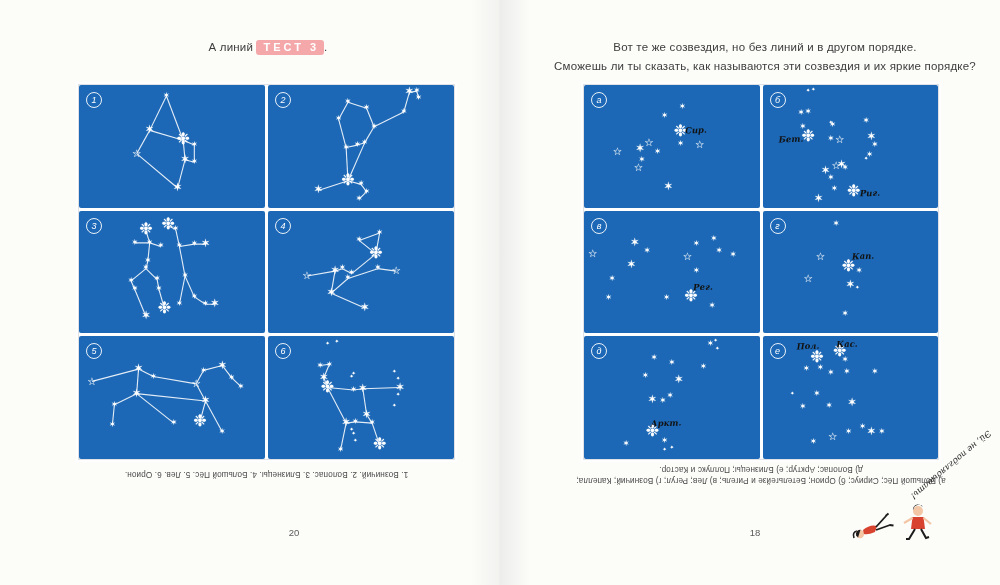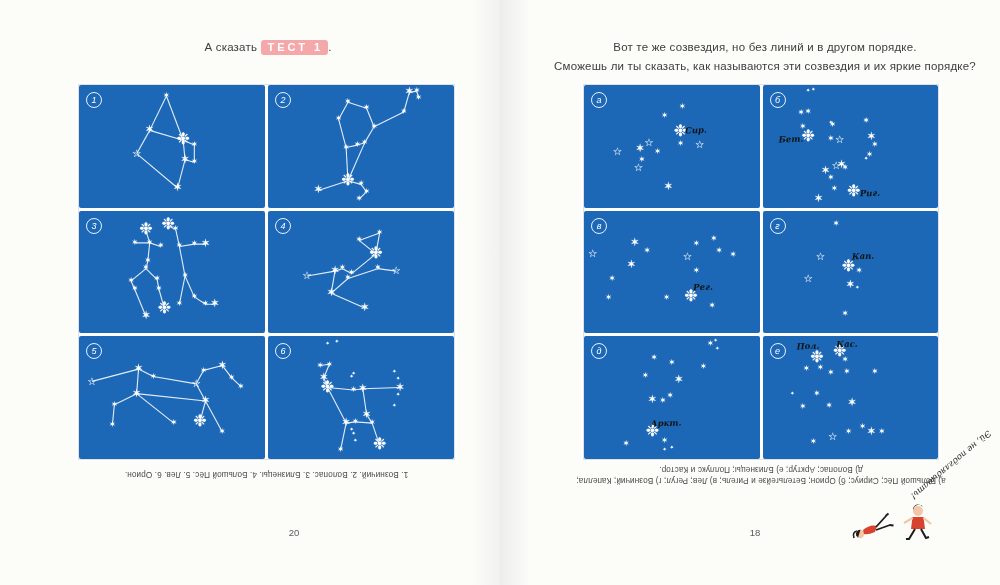--- a/index.html
+++ b/index.html
@@ -73,22 +73,22 @@
     font-size:8.6px;white-space:nowrap;
   }
   .kids{position:absolute;left:848px;top:498px;}
 </style>
 </head>
 <body>
 
 <div class="fold"></div>
 
 <div class="page-title title-left">
-  <div><span>А сказать</span>
-    <span class="test-badge">ТЕСТ 1</span><span>.</span>
+  <div><span>А линий</span>
+    <span class="test-badge">ТЕСТ 3</span><span>.</span>
   </div>
 </div>
 
 <div class="grid grid-left" id="grid-left">
     <div class="cell">
       <svg class="lines" viewBox="0 0 100 100" preserveAspectRatio="none">
         <line x1="47" y1="9" x2="38" y2="37" stroke="rgba(255,255,255,0.88)" stroke-width="1.1" vector-effect="non-scaling-stroke"></line>
         <line x1="47" y1="9" x2="56" y2="45" stroke="rgba(255,255,255,0.88)" stroke-width="1.1" vector-effect="non-scaling-stroke"></line>
         <line x1="38" y1="37" x2="31" y2="56" stroke="rgba(255,255,255,0.88)" stroke-width="1.1" vector-effect="non-scaling-stroke"></line>
         <line x1="38" y1="37" x2="56" y2="45" stroke="rgba(255,255,255,0.88)" stroke-width="1.1" vector-effect="non-scaling-stroke"></line>

